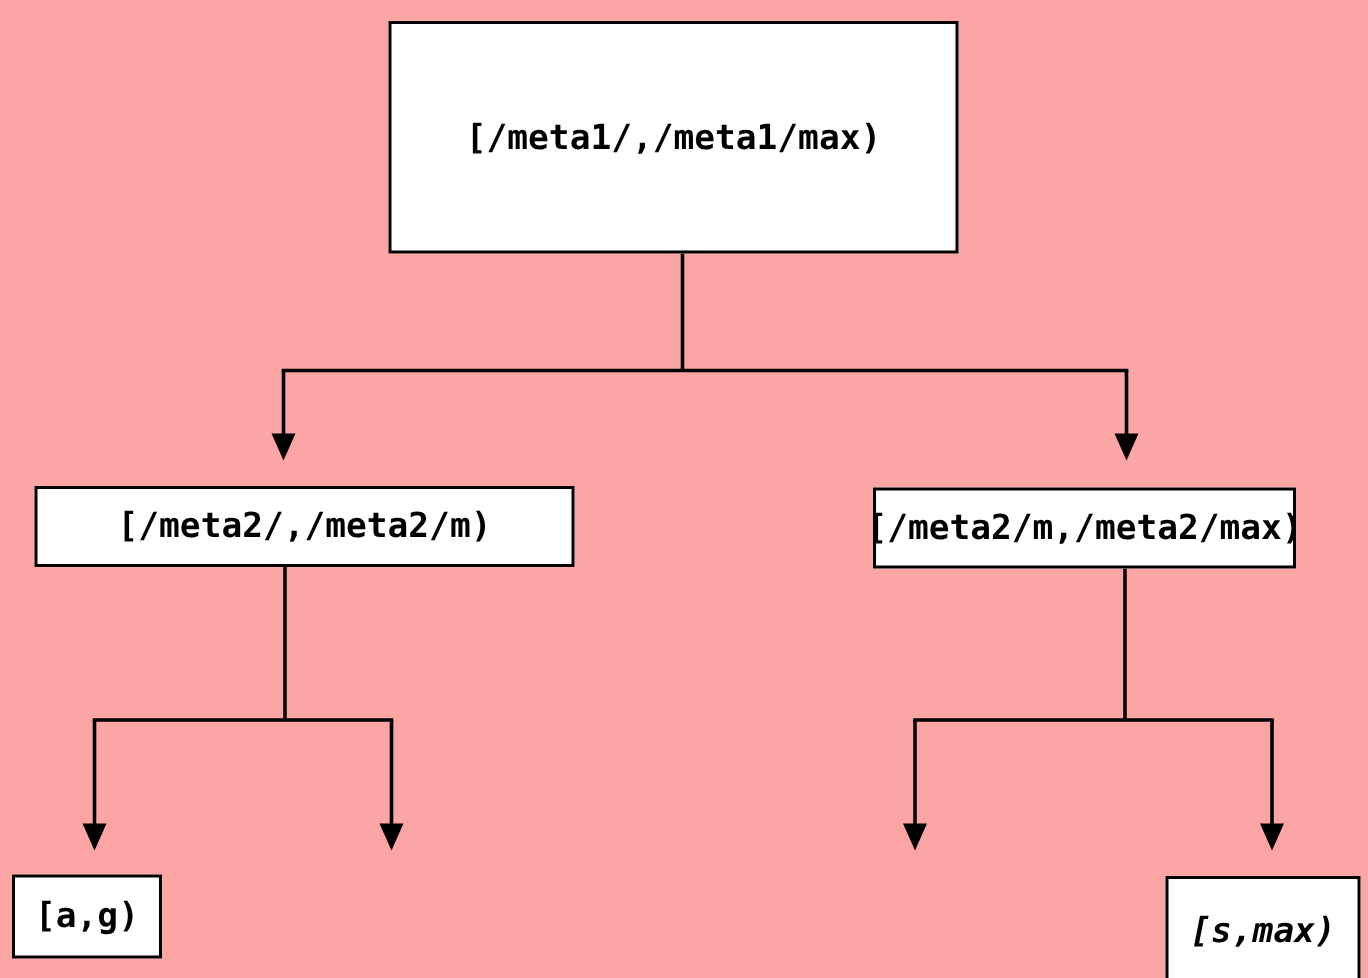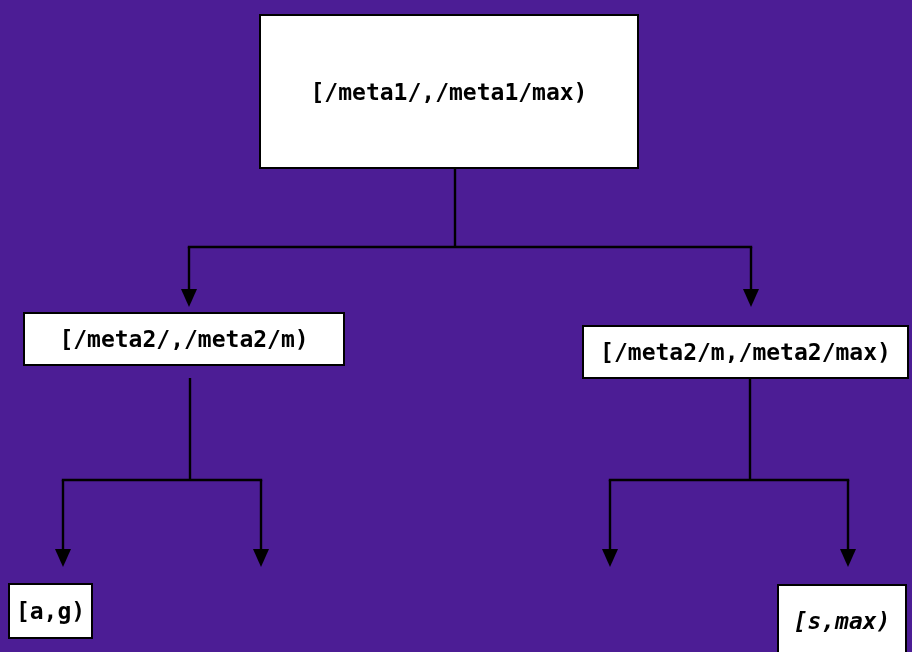--- a/index.html
+++ b/index.html
@@ -4,21 +4,21 @@
 <style>
   html, body { margin: 0; padding: 0; }
   body {
     width: 912px; height: 652px;
     background: #ffffff;
     font-family: "DejaVu Sans Mono", "Liberation Mono", monospace;
   }
   .stage {
     position: relative;
     width: 912px; height: 652px;
-    background: #4c1d95;
+    background: #fca5a5;
     overflow: hidden;
   }
   .stage svg { position: absolute; left: 0; top: 0; }
   #node-layer { position: absolute; left: 0; top: 0; width: 100%; height: 100%; }
   .node {
     position: absolute;
     box-sizing: border-box;
     border: 2.5px solid #000000;
     background: #ffffff;
     display: flex;
@@ -53,26 +53,26 @@
       <line x1="608.8" y1="480" x2="849.2" y2="480" stroke="#000000" stroke-width="2.4"></line>
       <line x1="610" y1="480" x2="610" y2="550" stroke="#000000" stroke-width="2.4"></line>
       <polygon points="602,549 618,549 610,567" fill="#000000"></polygon>
       <line x1="848" y1="480" x2="848" y2="550" stroke="#000000" stroke-width="2.4"></line>
       <polygon points="840,549 856,549 848,567" fill="#000000"></polygon>
     </svg>
   <div id="node-layer">
       <div class="node" style="left: 259px; top: 14px; width: 380px; height: 155px;">
         <span>[/meta1/,/meta1/max)</span>
       </div>
-      <div class="node" style="left: 23px; top: 312px; width: 322px; height: 54px; text-align: center;">
+      <div class="node" style="left: 23px; top: 324px; width: 360px; height: 54px; text-align: center;">
         <span>[/meta2/,/meta2/m)</span>
       </div>
-      <div class="node" style="left: 582px; top: 325px; width: 327px; height: 54px;">
+      <div class="node" style="left: 582px; top: 325px; width: 282px; height: 54px;">
         <span>[/meta2/m,/meta2/max)</span>
       </div>
-      <div class="node" style="left: 8px; top: 583px; width: 85px; height: 56px;">
+      <div class="node" style="left: 8px; top: 583px; width: 100px; height: 56px;">
         <span>[a,g)</span>
       </div>
       <div class="node" style="left: 777px; top: 584px; width: 130px; height: 73px; font-style: italic;">
         <span>[s,max)</span>
       </div>
     </div>
 </div>
 
 </body></html>

